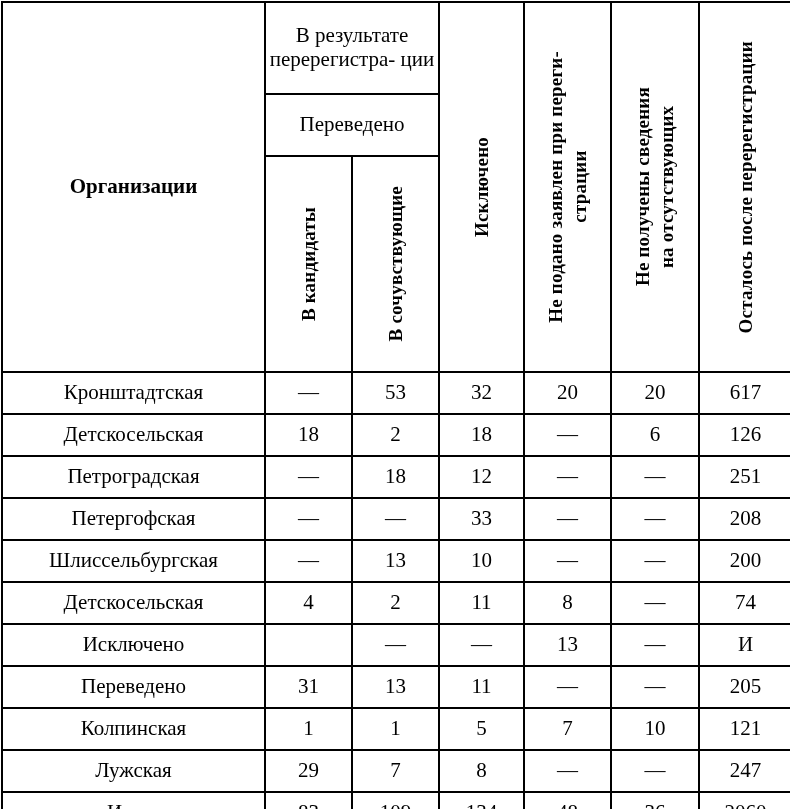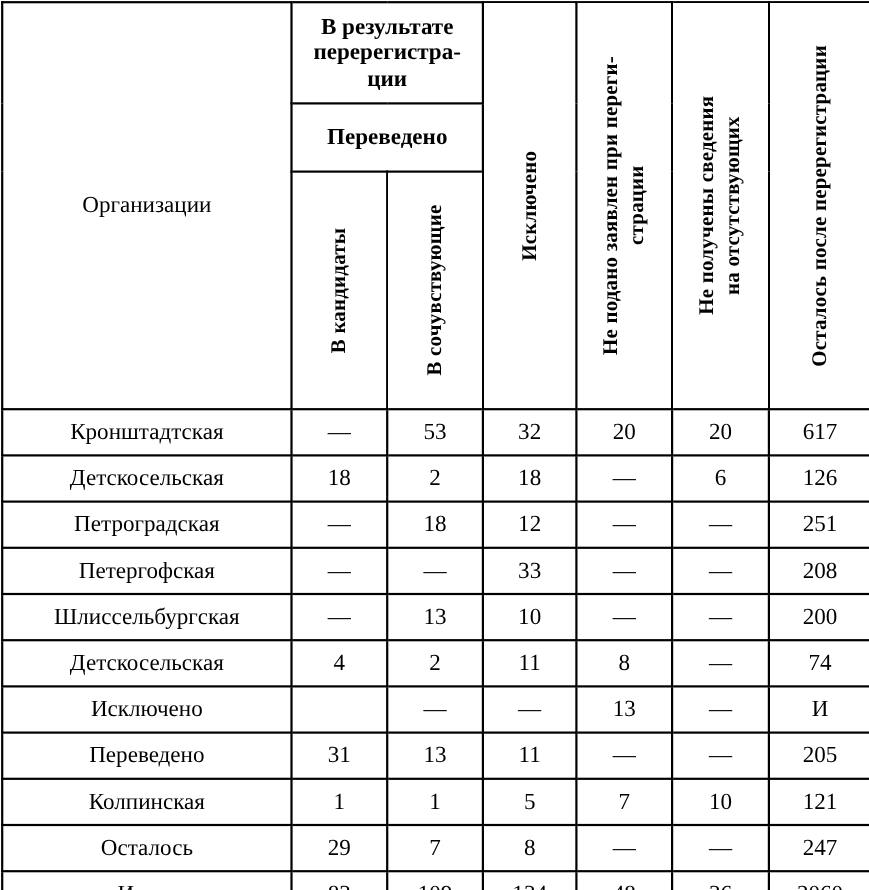--- a/index.html
+++ b/index.html
@@ -36,28 +36,28 @@
     padding: 0;
     text-align: center;
     vertical-align: middle;
     font-size: 21px;
     line-height: 1.12;
     background: #ffffff;
   }
 
   
   td.hcell {
-    font-weight: bold;
+    font-weight: normal;
     font-size: 19px;
     line-height: 1.16;
     padding: 4px 3px;
   }
 
   td.org-head {
-    font-weight: normal;
+    font-weight: bold;
     font-size: 21px;
     text-align: center;
     vertical-align: middle;
   }
 
   
   td.vhead {
     padding: 0;
     position: relative;
   }
@@ -235,21 +235,21 @@
         <tr class="datarow">
           <td class="orgname">Колпинская</td>
           <td class="num">1</td>
           <td class="num">1</td>
           <td class="num">5</td>
           <td class="num">7</td>
           <td class="num">10</td>
           <td class="num">121</td>
         </tr>
         <tr class="datarow">
-          <td class="orgname">Осталось</td>
+          <td class="orgname">Лужская</td>
           <td class="num">29</td>
           <td class="num">7</td>
           <td class="num">8</td>
           <td class="num">—</td>
           <td class="num">—</td>
           <td class="num">247</td>
         </tr>
         <tr class="datarow">
           <td class="orgname">Итого</td>
           <td class="num">83</td>

